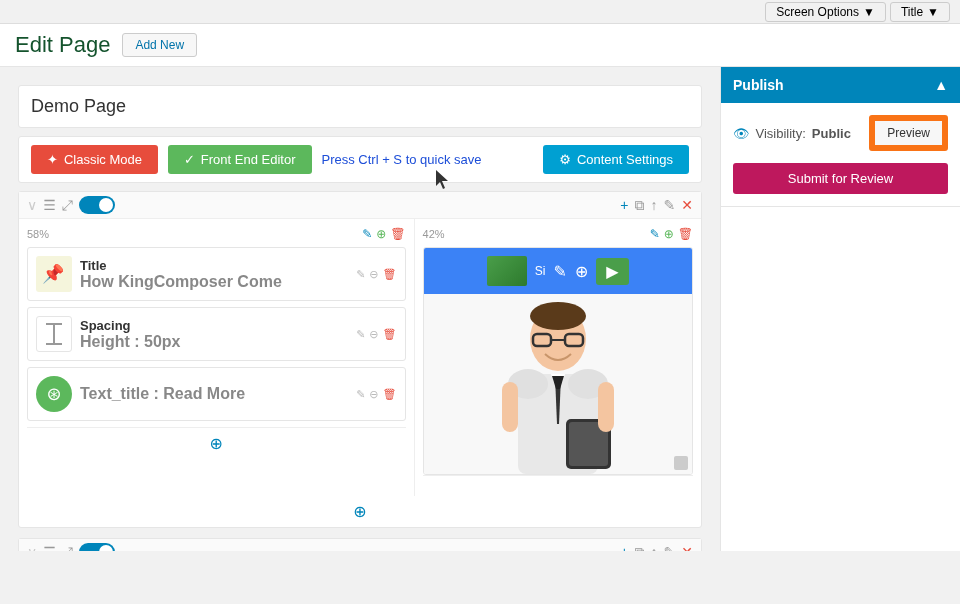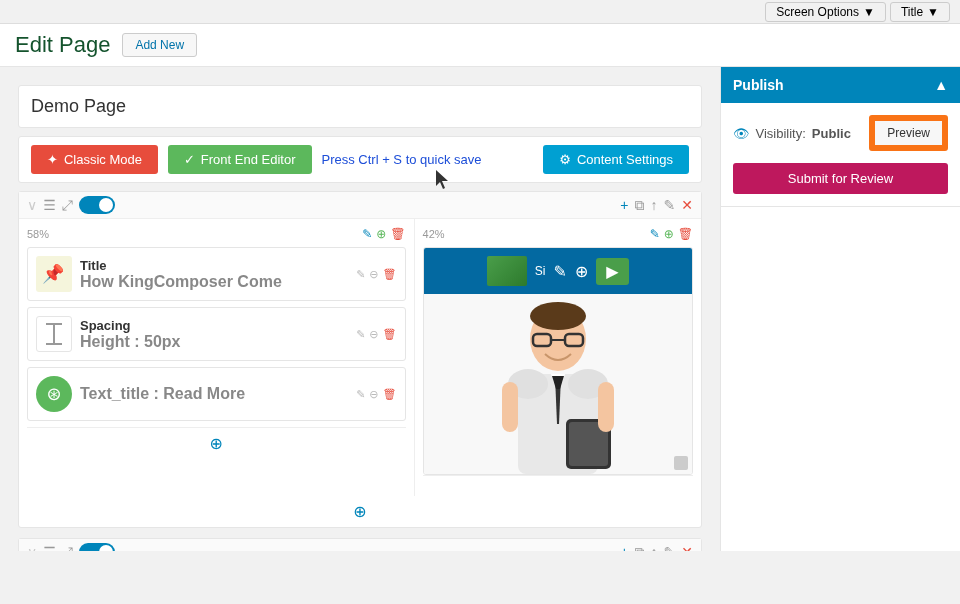--- a/index.html
+++ b/index.html
@@ -66,21 +66,21 @@
     .right-panel { width: 240px; background: #fff; border-left: 1px solid #e5e5e5; overflow-y: auto; }
     .panel-section { border-bottom: 1px solid #e5e5e5; }
     .panel-header { display: flex; align-items: center; justify-content: space-between; padding: 10px 12px; background: #0085ba; color: #fff; font-size: 14px; font-weight: 600; }
     .panel-body { padding: 12px; }
     .visibility-row { display: flex; align-items: center; justify-content: space-between; margin-bottom: 12px; }
     .visibility-label { display: flex; align-items: center; gap: 6px; color: #555; }
     .preview-btn { background: #f7f7f7; border: 6px solid #f97316; padding: 5px 12px; border-radius: 3px; font-size: 12px; cursor: pointer; color: #333; }
     .submit-btn { background: #be185d; color: #fff; border: none; padding: 8px 4px; border-radius: 3px; font-size: 13px; cursor: pointer; width: 100%; font-weight: 500; }
 
     
-    .overlay-toolbar { background: #0369a1; display: flex; align-items: center; justify-content: center; gap: 8px; padding: 8px 16px; }
+    .overlay-toolbar { background: #3b82f6; display: flex; align-items: center; justify-content: center; gap: 8px; padding: 8px 16px; }
     .overlay-btn { color: #fff; cursor: pointer; font-size: 16px; background: none; border: none; }
     .overlay-btn.arrow { background: #4a9e4a; padding: 4px 10px; border-radius: 3px; }
     .overlay-img-thumb { width: 40px; height: 30px; background: #888; border-radius: 2px; overflow: hidden; }
 
     
     .toggle-blue { width: 36px; height: 18px; background: #0085ba; border-radius: 9px; cursor: pointer; position: relative; display: inline-block; }
     .toggle-blue::after { content: ''; position: absolute; width: 14px; height: 14px; background: #fff; border-radius: 50%; top: 2px; right: 2px; }
 
     
     .drag-handle { color: #ccc; cursor: move; font-size: 14px; }

